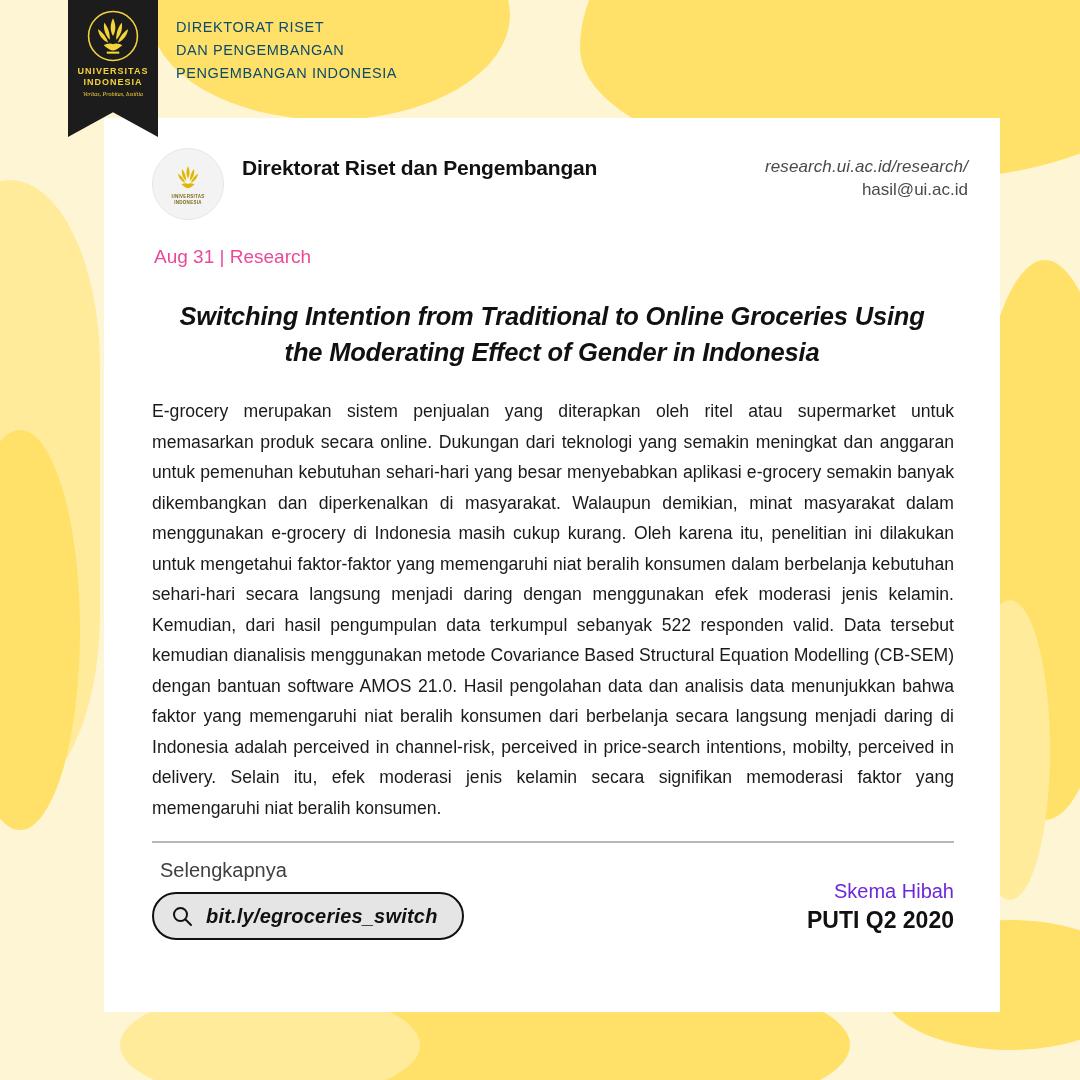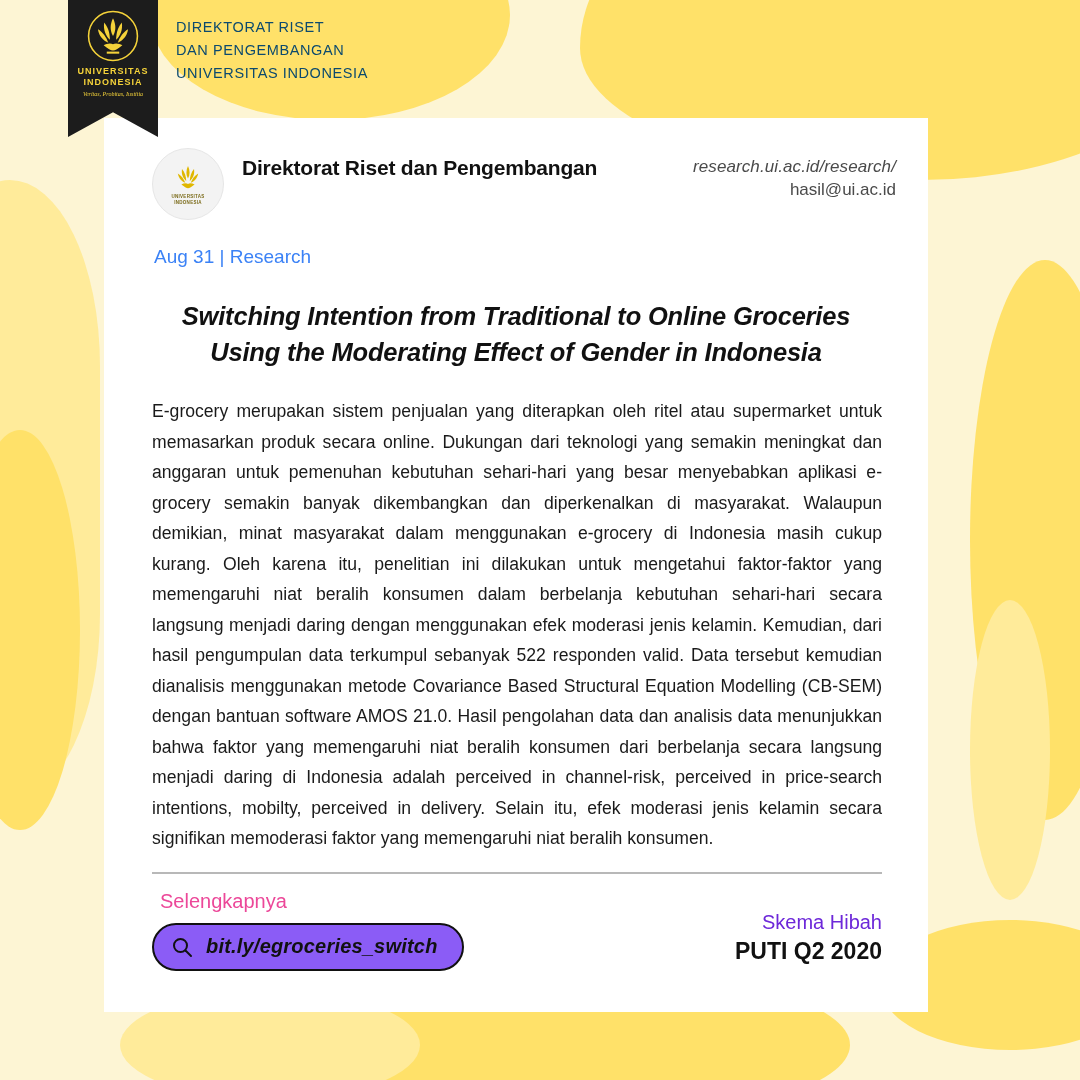--- a/index.html
+++ b/index.html
@@ -153,21 +153,21 @@
     letter-spacing: 0.6px;
     line-height: 23px;
     font-weight: 400;
   }
 
   
   .card {
     position: absolute;
     top: 118px;
     left: 104px;
-    width: 824px;
+    width: 896px;
     height: 894px;
     background: #ffffff;
     z-index: 4;
     box-sizing: border-box;
     padding: 30px 24px 0 24px;
   }
 
   .account-row {
     display: flex;
     align-items: flex-start;
@@ -231,21 +231,21 @@
   .contact-mail {
     font-size: 17px;
     color: #4a4a4a;
     margin-top: 3px;
   }
 
   .meta-line {
     margin-top: 26px;
     padding-left: 26px;
     font-size: 19px;
-    color: #3b82f6;
+    color: #ec4899;
   }
 
   .article-title {
     margin: 30px 36px 0 36px;
     font-size: 25.5px;
     font-style: italic;
     font-weight: bold;
     color: #111;
     text-align: center;
     line-height: 36px;
@@ -270,31 +270,31 @@
   .footer {
     margin: 16px 22px 0 24px;
     display: flex;
     align-items: flex-end;
   }
   .footer-left {
     flex: 0 0 auto;
   }
   .more-label {
     font-size: 20px;
-    color: #ec4899;
+    color: #404040;
     padding-left: 8px;
   }
   .link-pill {
     margin-top: 10px;
     display: inline-flex;
     align-items: center;
     border: 2.5px solid #111;
     border-radius: 30px;
     padding: 10px 24px 10px 16px;
-    background: #8b5cf6;
+    background: #e5e5e5;
   }
   .search-icon {
     width: 24px;
     height: 24px;
     margin-right: 12px;
     flex: 0 0 auto;
   }
   .link-text {
     font-size: 20px;
     font-weight: bold;
@@ -344,21 +344,21 @@
     <rect x="38" y="80" width="24" height="4" fill="#f5d33a"></rect>
   </svg>
   <div class="ribbon-text1">UNIVERSITAS</div>
   <div class="ribbon-text2">INDONESIA</div>
   <div class="ribbon-motto">Veritas, Probitas, Iustitia</div>
 </div>
 
 <div class="header-lines">
   <div>DIREKTORAT RISET</div>
   <div>DAN PENGEMBANGAN</div>
-  <div>UNIVERSITAS INDONESIA</div>
+  <div>PENGEMBANGAN INDONESIA</div>
 </div>
 
 <div class="card">
 
   <div class="account-row">
     <div class="avatar">
       <div class="avatar-inner">
         <svg width="30" height="30" viewBox="0 0 100 100">
           <path d="M50 10 C43 25 43 40 50 52 C57 40 57 25 50 10 Z" fill="#e0b700"></path>
           <path d="M30 20 C27 37 34 52 44 60 C44 45 39 30 30 20 Z" fill="#e0b700"></path>

